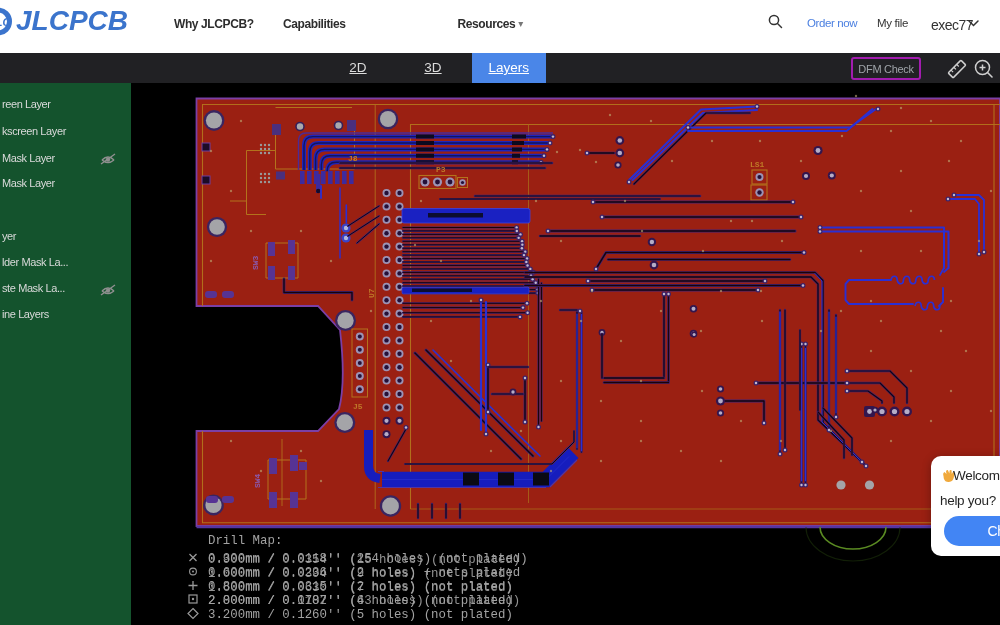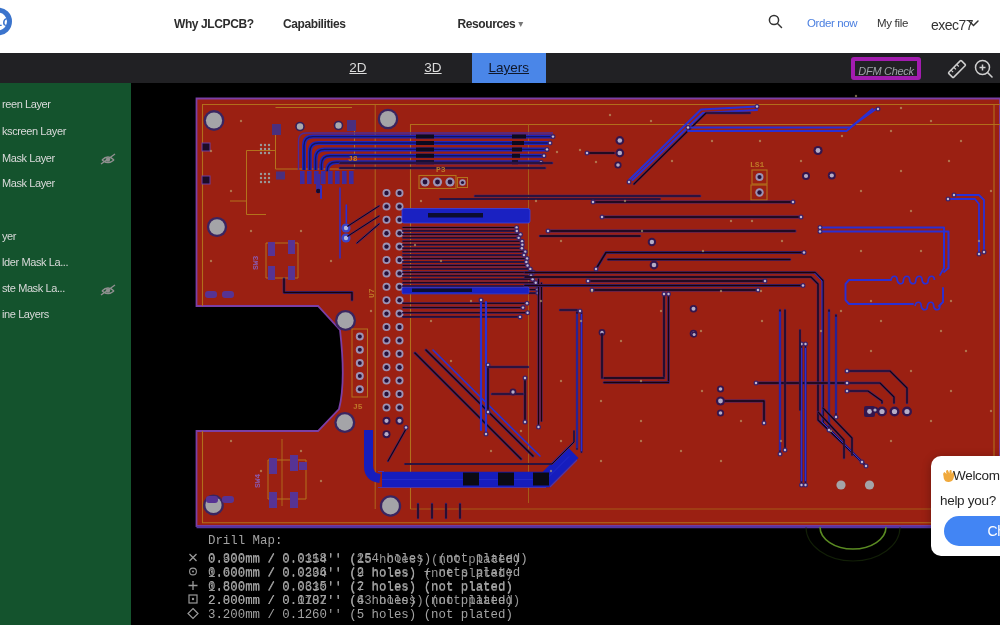--- a/index.html
+++ b/index.html
@@ -732,41 +732,42 @@
       <circle cx="193" cy="599" r="1.2" fill="#999"></circle>
       <path d="M193 608.5 l5 5 l-5 5 l-5 -5 Z" stroke="#999" fill="none" stroke-width="1.2"></path>
     </svg>
   </div>
 
 <div id="header">
   <svg width="150" height="53" style="position:absolute;left:0;top:0">
     <circle cx="-2" cy="21.5" r="11.5" fill="#fff" stroke="#3b74cc" stroke-width="5"></circle>
     <text x="-4" y="25.5" style="font:italic 700 10.5px 'Liberation Sans'" fill="#3b74cc">LC</text>
   </svg>
+  <div style="position:absolute;left:16px;top:5px;font-style:italic;font-weight:700;font-size:28px;color:#3b74cc;letter-spacing:0px;">JLCPCB</div>
   <div class="nav" style="left:174px;">Why JLCPCB?</div>
   <div class="nav" style="left:283px;">Capabilities</div>
   <div class="nav" style="left:375.5px;margin-top:48px;">Support <span class="caret">▾</span></div>
   <div class="nav" style="left:457.5px;">Resources <span class="caret">▾</span></div>
   <svg width="18" height="18" style="position:absolute;left:768px;top:14px">
     <circle cx="6" cy="6" r="4.6" fill="none" stroke="#333" stroke-width="1.5"></circle>
     <line x1="9.5" y1="9.5" x2="13.5" y2="13.5" stroke="#333" stroke-width="1.5" stroke-linecap="round"></line>
   </svg>
   <div style="position:absolute;left:807px;top:16.5px;font-size:11.5px;letter-spacing:-0.4px;color:#4a7fe0;">Order now</div>
   <div style="position:absolute;left:877px;top:16.5px;font-size:11.5px;letter-spacing:-0.3px;color:#333;">My file</div>
   <div style="position:absolute;left:931px;top:16.5px;font-size:14px;letter-spacing:-0.5px;color:#333;">exec77</div>
   <svg width="14" height="10" style="position:absolute;left:967px;top:19px">
     <path d="M2 2 L6.5 6.5 L11 2" fill="none" stroke="#333" stroke-width="1.5" stroke-linecap="round"></path>
   </svg>
 </div>
 
 <div id="tabbar">
   <div class="tab" style="left:330px;width:56px;">2D</div>
   <div class="tab" style="left:405px;width:56px;">3D</div>
-  <div class="tab" style="left:471.5px;width:74.5px;background:#4a86e8;color:#0f172a;">Layers</div>
-  <div style="position:absolute;left:851px;top:4px;width:70px;height:23px;border:4px solid #a21caf;border-radius:3px;color:#9fa3a8;font-size:11px;letter-spacing:-0.3px;text-align:center;line-height:21px;font-style:italic;">DFM Check</div>
+  <div class="tab" style="left:471.5px;width:74.5px;background:#4a86e8;color:#ffffff;">Layers</div>
+  <div style="position:absolute;left:851px;top:4px;width:70px;height:23px;border:2px solid #a21caf;border-radius:3px;color:#9fa3a8;font-size:11px;letter-spacing:-0.3px;text-align:center;line-height:21px;">DFM Check</div>
   <svg width="24" height="24" style="position:absolute;left:945px;top:4px">
     <g transform="rotate(-45 12 12)">
       <rect x="3" y="8.5" width="18" height="7" rx="1" fill="none" stroke="#cfcfcf" stroke-width="1.5"></rect>
       <path d="M7 8.5 v3 M11 8.5 v3 M15 8.5 v3" stroke="#cfcfcf" stroke-width="1.2"></path>
     </g>
   </svg>
   <svg width="24" height="24" style="position:absolute;left:972px;top:4px">
     <circle cx="10.5" cy="10.5" r="7" fill="none" stroke="#cfcfcf" stroke-width="1.5"></circle>
     <path d="M10.5 7.5 v6 M7.5 10.5 h6" stroke="#cfcfcf" stroke-width="1.5"></path>
     <line x1="15.5" y1="15.5" x2="20" y2="20" stroke="#cfcfcf" stroke-width="1.6" stroke-linecap="round"></line>

